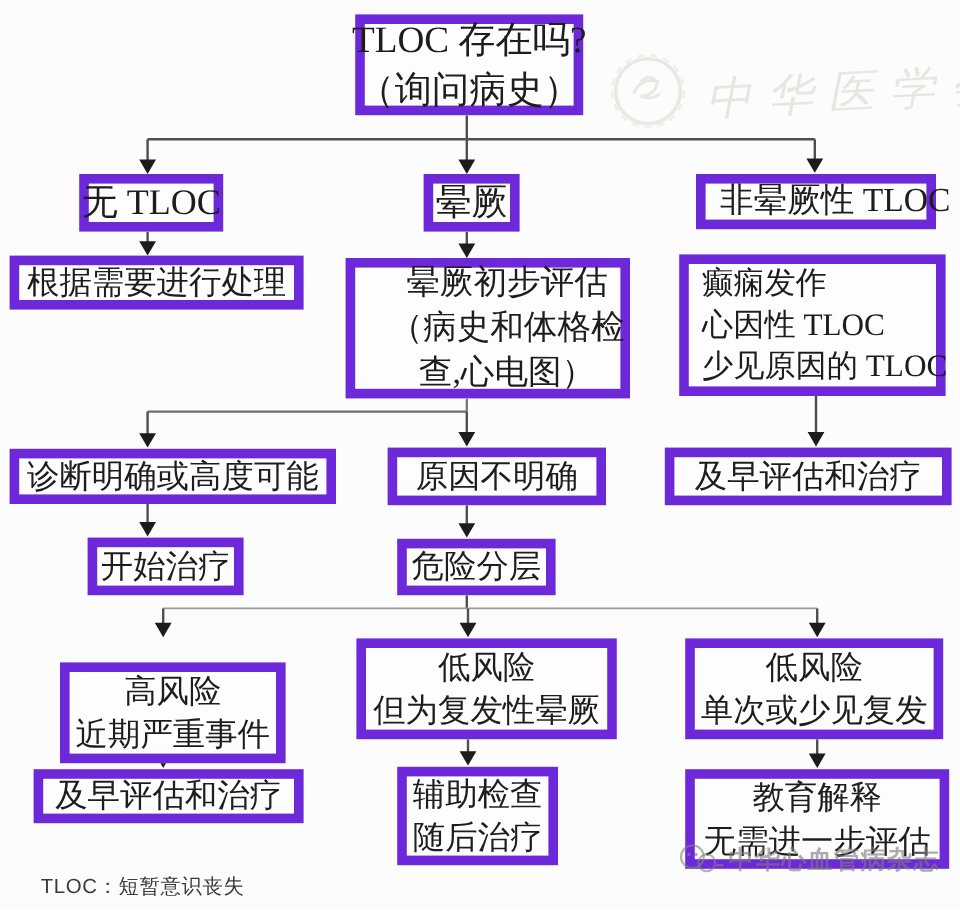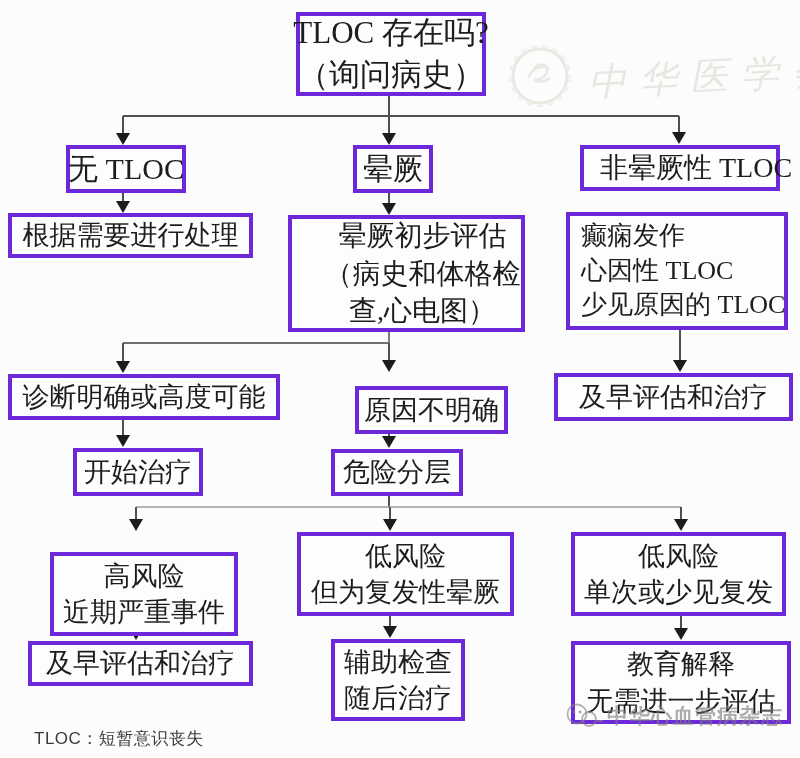--- a/index.html
+++ b/index.html
@@ -13,21 +13,21 @@
   .wm-bottom-text{font-family:"Liberation Sans","DejaVu Sans",sans-serif;font-size:21px;
                   letter-spacing:1px;font-weight:bold;color:rgba(122,122,122,0.62);white-space:nowrap;}
   
   svg.wires{position:absolute;left:0;top:0;z-index:1;}
   .ln{stroke:#4f4f4f;stroke-width:2;fill:none;}
   .lnm{stroke:#707070;stroke-width:1.8;fill:none;}
   .lnl{stroke:#9c9c9c;stroke-width:1.5;fill:none;}
   .ah{fill:#1c1c1c;stroke:none;}
   
   .box{position:absolute;z-index:2;box-sizing:border-box;background:#fdfdfd;
-       border:4px solid #6d28d9;color:#1d1d1d;
+       border:8px solid #6d28d9;color:#1d1d1d;
        display:flex;flex-direction:column;justify-content:center;align-items:center;text-align:center;}
   .box .bl{line-height:1.34;white-space:nowrap;}
   .fz31{font-size:31px;} .fz30{font-size:30px;} .fz28{font-size:28px;padding-left:32px;}
   .fz27{font-size:27px;} .fz26{font-size:26px;}
   .align-left{align-items:flex-start;text-align:left;padding-left:11px;}
   .footnote{position:absolute;left:34px;top:727px;z-index:2;
             font-family:"Liberation Sans","DejaVu Sans",sans-serif;
             font-size:17px;color:#3a3a3a;letter-spacing:0.5px;}
 </style>
 </head>
@@ -140,21 +140,21 @@
   <div class="box fz26 align-left" style="left:566px;top:212px;width:222px;height:118px;">
     <div class="bl">癫痫发作</div>
     <div class="bl">心因性 TLOC</div>
     <div class="bl">少见原因的 TLOC</div>
   </div>
 
   <div class="box fz27" style="left:8px;top:374px;width:272px;height:46px;">
     <div class="bl">诊断明确或高度可能</div>
   </div>
 
-  <div class="box fz27" style="left:323px;top:386px;width:153px;height:48px;margin-left:32px;">
+  <div class="box fz27" style="left:323px;top:373px;width:182px;height:48px;">
     <div class="bl">原因不明确</div>
   </div>
 
   <div class="box fz27" style="left:554px;top:373px;width:239px;height:48px;">
     <div class="bl">及早评估和治疗</div>
   </div>
 
   <div class="box fz27" style="left:73px;top:448px;width:130px;height:48px;">
     <div class="bl">开始治疗</div>
   </div>

